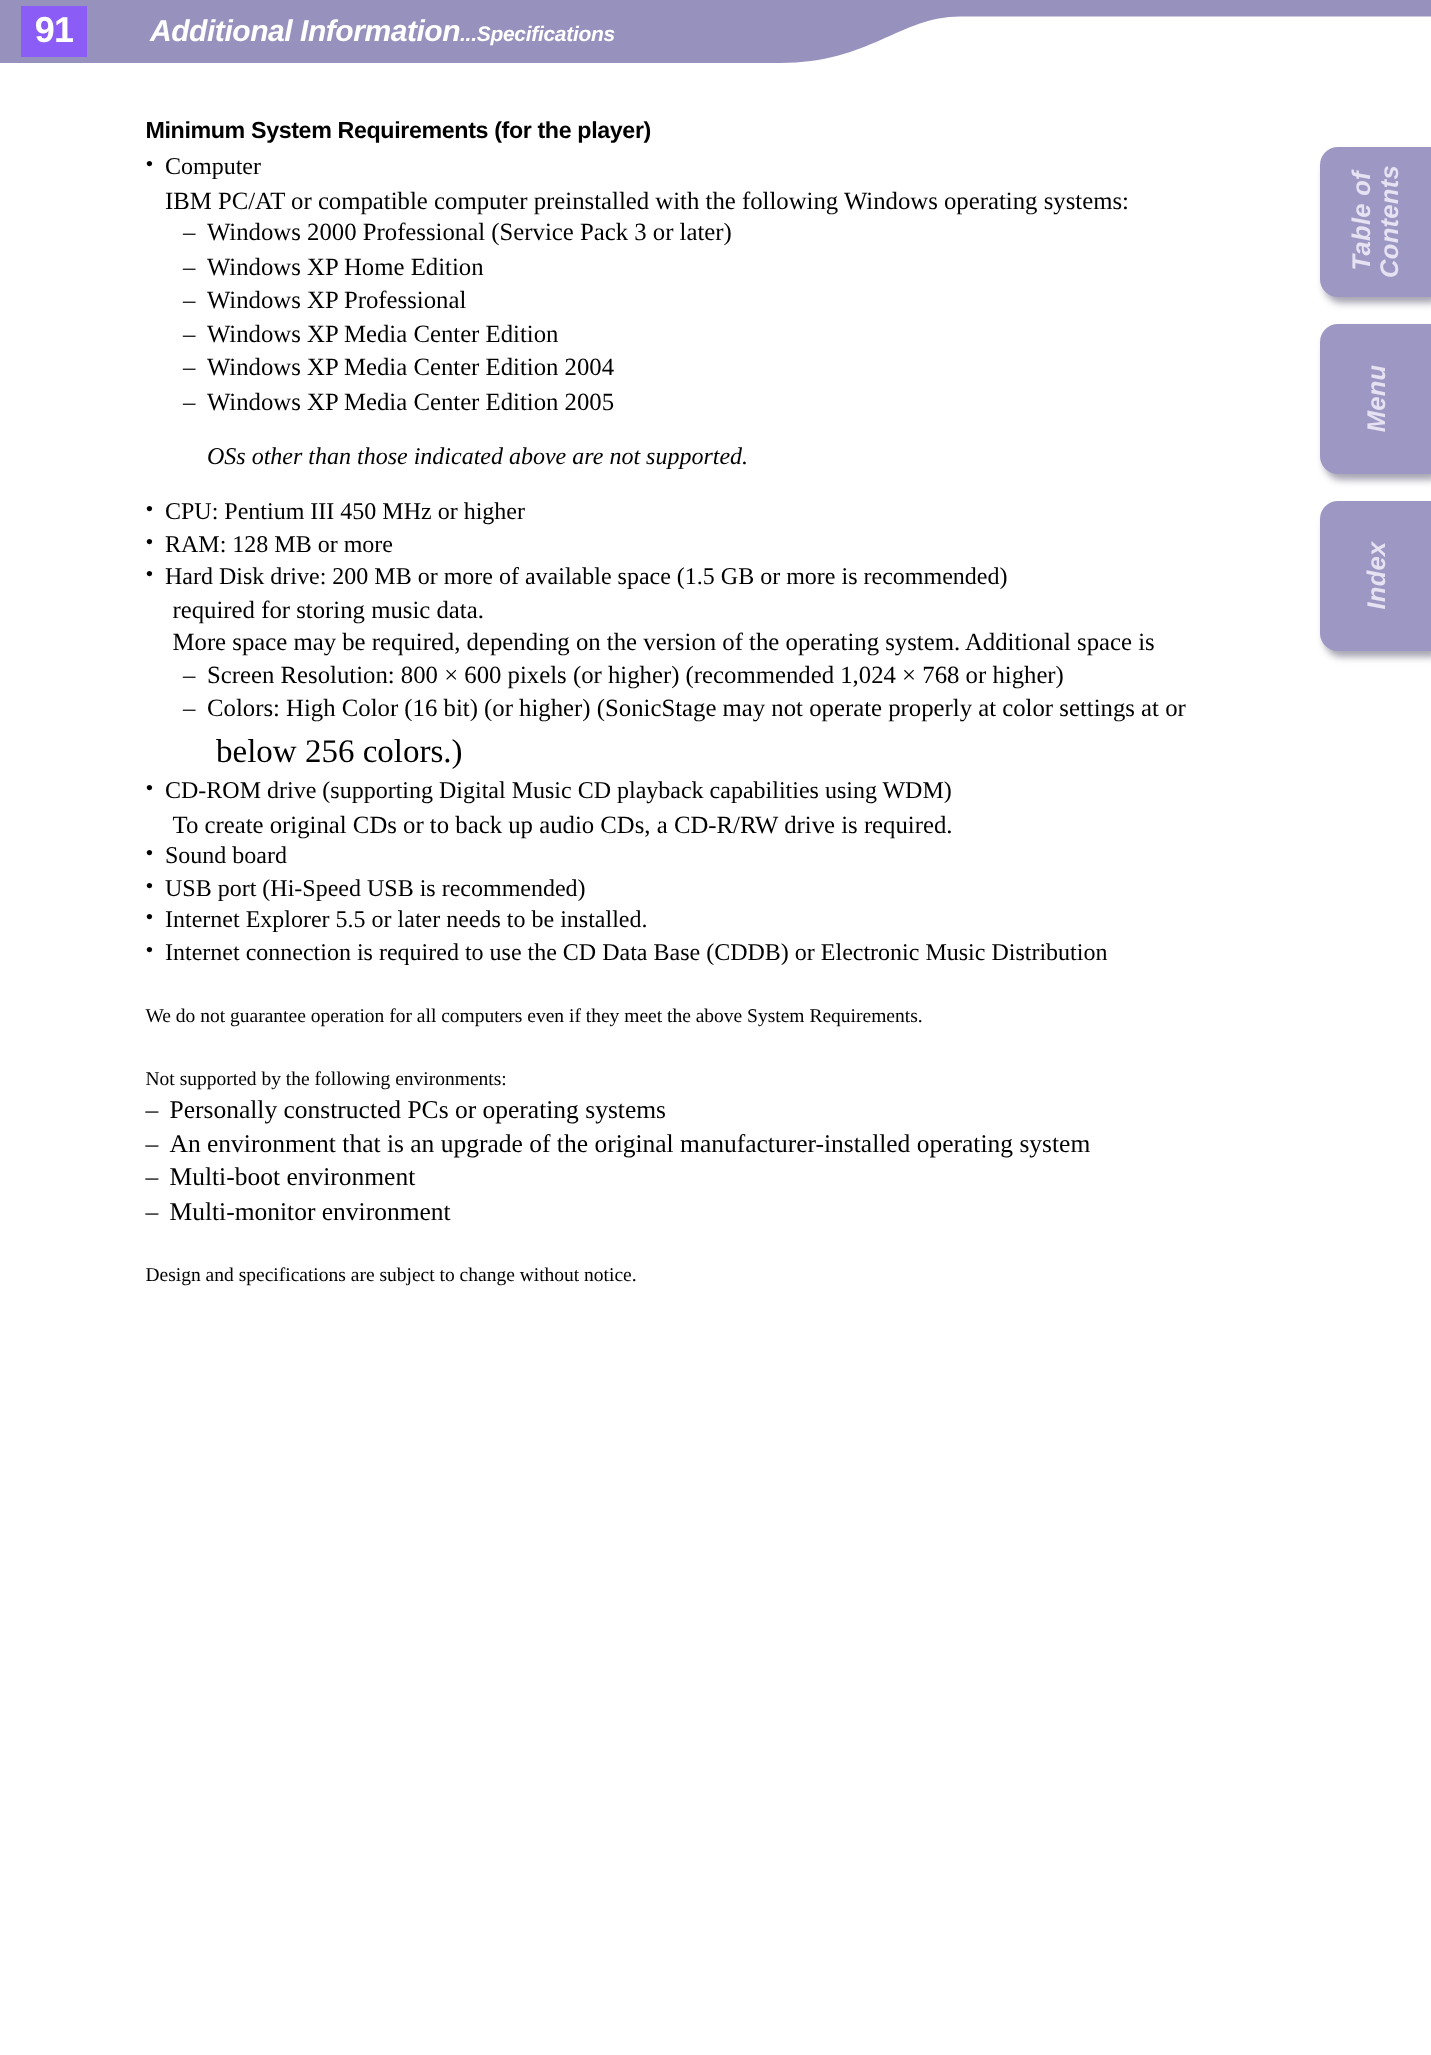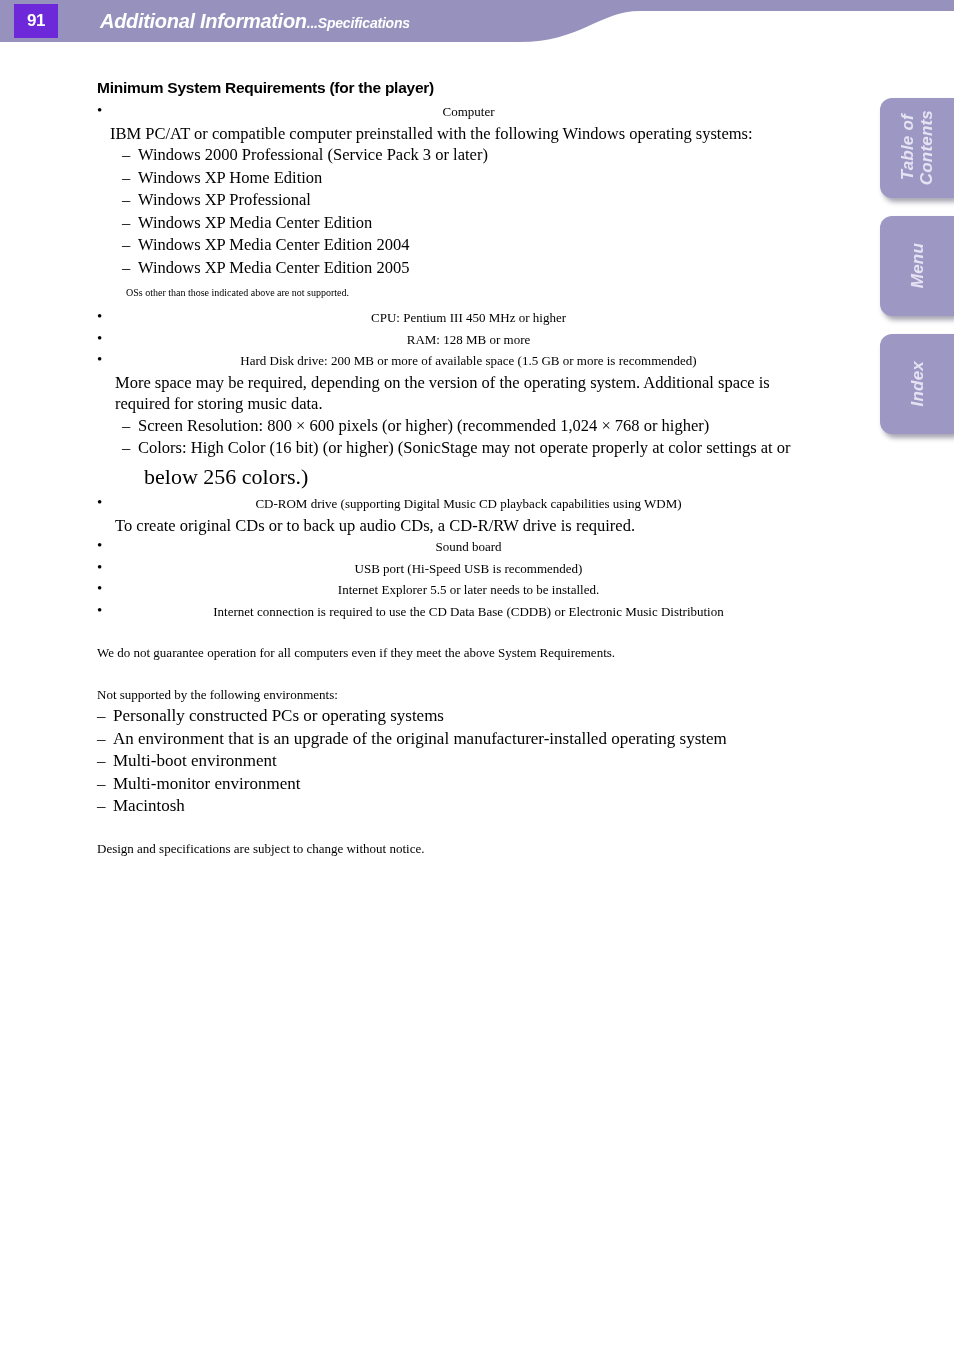--- a/index.html
+++ b/index.html
@@ -29,25 +29,25 @@
     left: 0;
     top: 0;
     display: block;
   }
   .page-number {
     position: absolute;
     left: 14px;
     top: 4px;
     width: 44px;
     height: 34px;
-    background: #6d28d9;
+    background: #8b5cf6;
     color: #ffffff;
     font-family: "Liberation Sans", "DejaVu Sans", sans-serif;
     font-weight: bold;
-    font-size: 17px;
+    font-size: 24px;
     line-height: 34px;
     text-align: center;
     letter-spacing: -0.5px;
   }
   .header-title {
     position: absolute;
     left: 100px;
     top: 8px;
     color: #ffffff;
     font-family: "Liberation Sans", "DejaVu Sans", sans-serif;
@@ -118,24 +118,23 @@
     font-weight: bold;
     font-size: 15.5px;
     line-height: 20px;
     margin: 0 0 3px 0;
     letter-spacing: -0.25px;
   }
 
   .bullet-item {
     position: relative;
     padding-left: 13px;
-    font-size: 13px;
-    line-height: 21.5px;
-    margin: 0;
-    text-align: center;
+    font-size: 16px;
+    line-height: 21.5px;
+    margin: 0;
   }
   .bullet-item::before {
     content: "\2022";
     position: absolute;
     left: 0;
     top: -1px;
     font-size: 15px;
     line-height: 21.5px;
   }
   .cont-line {
@@ -157,24 +156,25 @@
     line-height: 22.5px;
     margin: 0;
   }
   .dash-item::before {
     content: "\2013";
     position: absolute;
     left: 25px;
     top: 0;
   }
   .note-small {
-    font-size: 10px;
+    font-size: 16px;
     line-height: 20px;
-    margin: 4px;
+    margin: 16px;
     padding-left: 25px;
+    font-style: italic;
   }
   .sub-cont {
     font-size: 22px;
     line-height: 21.5px;
     margin: 6px;
     padding-left: 41px;
   }
   .para {
     font-size: 13px;
     line-height: 21.5px;
@@ -239,22 +239,22 @@
   <p class="dash-item">Windows XP Professional</p>
   <p class="dash-item">Windows XP Media Center Edition</p>
   <p class="dash-item">Windows XP Media Center Edition 2004</p>
   <p class="dash-item">Windows XP Media Center Edition 2005</p>
   <p class="note-small">OSs other than those indicated above are not supported.</p>
 
   <p class="bullet-item">CPU: Pentium III 450 MHz or higher</p>
   <p class="bullet-item">RAM: 128 MB or more</p>
 
   <p class="bullet-item">Hard Disk drive: 200 MB or more of available space (1.5 GB or more is recommended)</p>
+  <p class="cont-line">required for storing music data.</p>
   <p class="cont-line">More space may be required, depending on the version of the operating system. Additional space is</p>
-  <p class="cont-line">required for storing music data.</p>
 
   <p class="dash-item">Screen Resolution: 800 × 600 pixels (or higher) (recommended 1,024 × 768 or higher)</p>
   <p class="dash-item">Colors: High Color (16 bit) (or higher) (SonicStage may not operate properly at color settings at or</p>
   <p class="sub-cont">below 256 colors.)</p>
 
   <p class="bullet-item">CD-ROM drive (supporting Digital Music CD playback capabilities using WDM)</p>
   <p class="cont-line">To create original CDs or to back up audio CDs, a CD-R/RW drive is required.</p>
 
   <p class="bullet-item">Sound board</p>
   <p class="bullet-item">USB port (Hi-Speed USB is recommended)</p>
@@ -263,18 +263,17 @@
 
   <div class="gap-para"></div>
   <p class="para">We do not guarantee operation for all computers even if they meet the above System Requirements.</p>
 
   <div class="gap-para"></div>
   <p class="para">Not supported by the following environments:</p>
   <p class="dash-flat">Personally constructed PCs or operating systems</p>
   <p class="dash-flat">An environment that is an upgrade of the original manufacturer-installed operating system</p>
   <p class="dash-flat">Multi-boot environment</p>
   <p class="dash-flat">Multi-monitor environment</p>
-  <p class="dash-flat">Macintosh</p>
 
   <div class="gap-para"></div>
   <p class="para">Design and specifications are subject to change without notice.</p>
 
 </div>
 
 </body></html>

